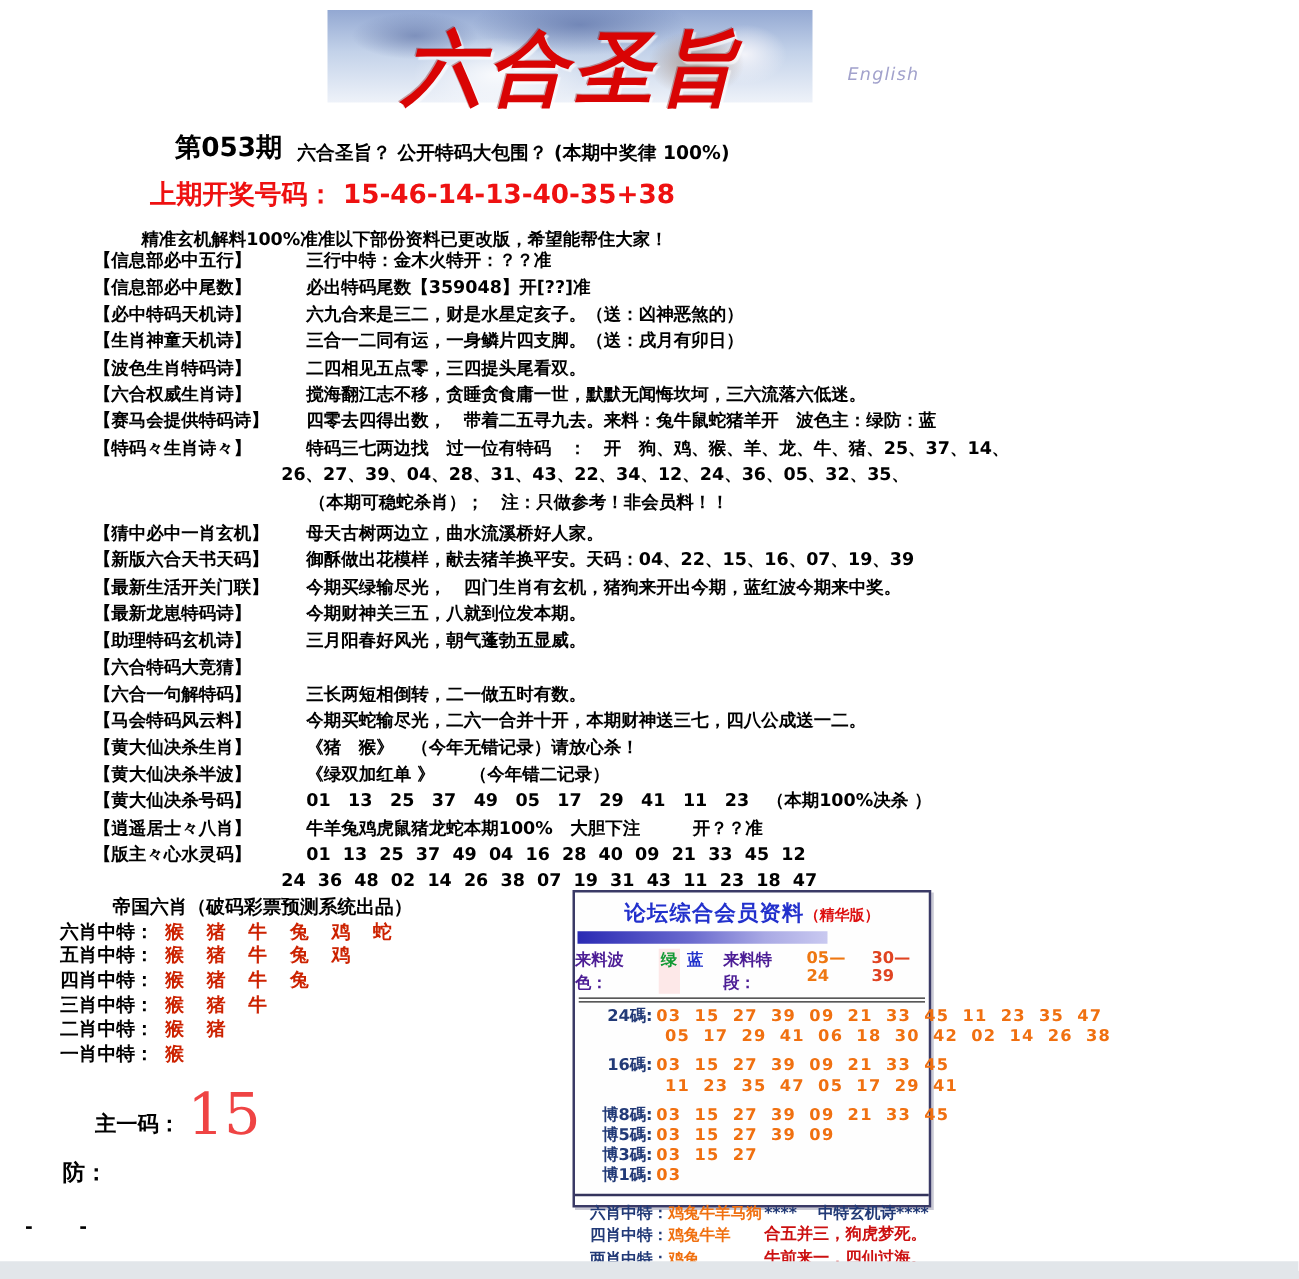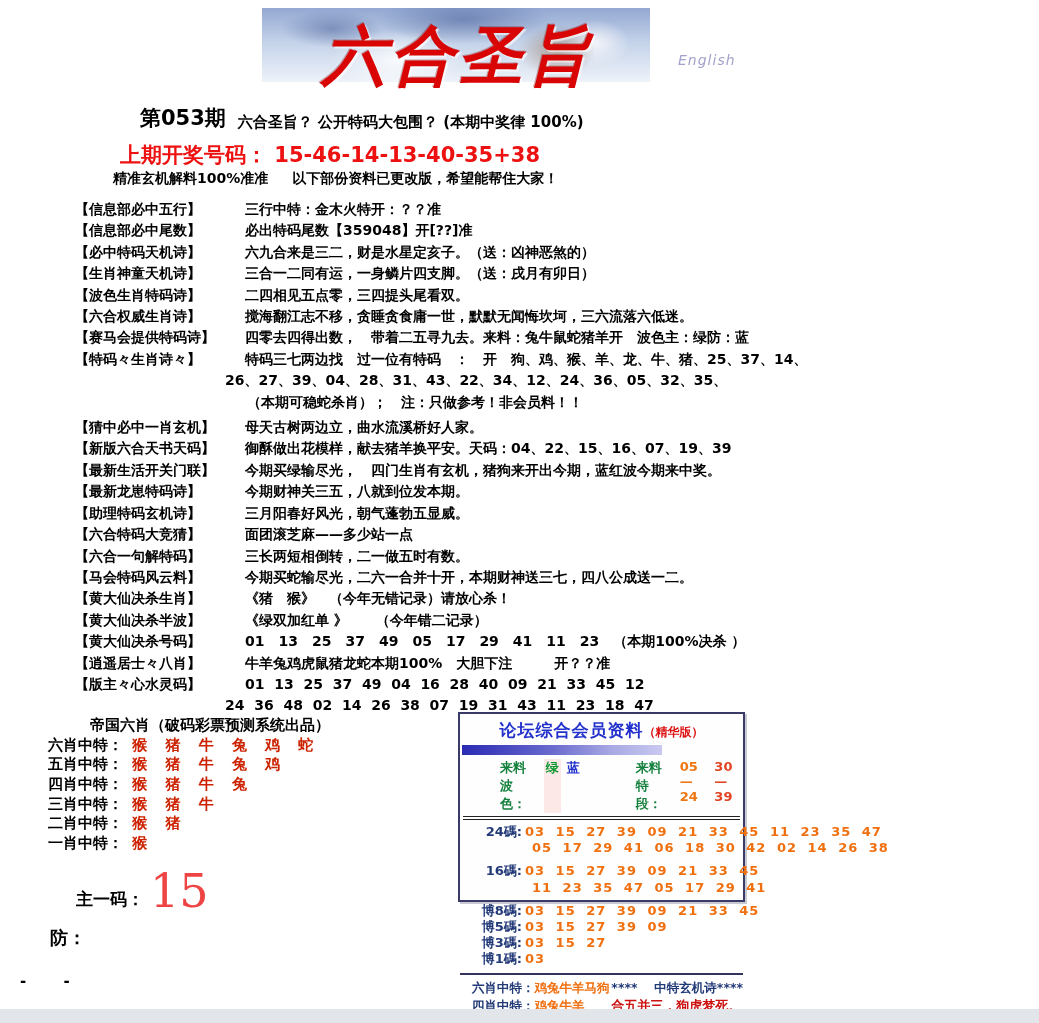--- a/index.html
+++ b/index.html
@@ -20,21 +20,21 @@
     font-size:64px;line-height:1.3;color:#d90404;letter-spacing:4px;
     text-shadow:2px 2px 1px rgba(255,255,255,.65),-1px -1px 0 rgba(130,0,0,.35);}
   #banner-watermark{position:absolute;left:678px;top:52px;font-size:14px;color:#a2a2cc;
     font-style:italic;letter-spacing:1px;}
 
   
   #issue-line{position:absolute;left:140px;top:104px;display:flex;align-items:flex-end;gap:12px;}
   #issue-no{font-size:21px;font-weight:bold;}
   #issue-subtitle{font-size:15px;font-weight:bold;}
   #last-draw{position:absolute;left:120px;top:141px;font-size:21px;font-weight:bold;color:#ee1111;}
-  #intro{position:absolute;left:113px;top:170px;display:flex;gap:24px;font-size:14px;font-weight:bold;}
+  #intro{position:absolute;left:113px;top:183px;display:flex;font-size:14px;font-weight:bold;}
 
   
   #main-rows{position:absolute;left:75px;top:199px;width:930px;font-size:14px;font-weight:bold;}
   #main-rows .row{display:flex;line-height:21.4px;}
   #main-rows .row.gap{margin-top:4px;}
   #main-rows .lab{width:170px;flex:0 0 170px;white-space:pre;}
   #main-rows .cont{flex:1;white-space:pre-wrap;}
   #main-rows .extra{line-height:21.4px;margin-left:150px;white-space:pre-wrap;}
   #main-rows .extra.note{margin-left:172px;}
 
@@ -47,29 +47,29 @@
   #main-code .mc-label{font-size:17px;font-weight:bold;margin-top:16px;}
   #main-code .mc-value{font-family:"DejaVu Serif",serif;font-size:46px;font-weight:normal;
     color:#ef4444;margin-left:6px;line-height:1;}
   #guard{position:absolute;left:50px;top:926px;display:flex;align-items:baseline;}
   #guard .g-label{font-size:18px;font-weight:bold;}
   #guard .g-nums{font-size:16px;font-weight:bold;color:#cc2233;margin-left:8px;letter-spacing:2px;word-spacing:4px;}
   #footer-dots{position:absolute;left:20px;top:972px;font-size:15px;font-weight:bold;letter-spacing:16px;}
   #bottom-strip{position:absolute;left:0;top:1009px;width:1039px;height:14px;background:#e2e6ea;}
 
   
-  #member-box{position:absolute;left:458px;top:712px;width:287px;height:190px;
+  #member-box{position:absolute;left:458px;top:712px;width:287px;height:254px;
     border:2px solid #3a3a66;background:#fefefe;box-shadow:2px 2px 0 #c9c9d4;box-sizing:border-box;}
   #box-title{ text-align:center;margin-top:5px;font-weight:bold;}
   #box-title .t-main{font-size:17px;color:#2230cc;letter-spacing:1px;}
   #box-title .t-tag{font-size:12px;color:#dd1111;}
   #gradient-bar{height:10px;margin:3px 0 0 2px;width:200px;
     background:linear-gradient(to right,#2a2ab4 0%,#6a6ace 45%,#a9a9e4 75%,#c9c9f0 100%);}
   #wave-row{display:flex;justify-content:center;gap:6px;font-size:13px;font-weight:bold;margin-top:4px;}
-  .navy{color:#15803d;padding-left:40px;}
+  .navy{color:#4c1d95;}
   #wave-row .w-green{color:#119933;background:#fde8e8;padding:0 2px;}
   #wave-row .w-blue{color:#2233cc;}
   #wave-row .r1{color:#ee7711;}
   #wave-row .r2{color:#e04422;}
   .dbl-rule{height:2px;border-top:1px solid #222;border-bottom:1px solid #222;margin:3px 3px 4px 3px;}
   #code-rows{margin-left:12px;font-size:13px;font-weight:bold;}
   .code-row{display:flex;line-height:16.2px;}
   .code-row.gap{margin-top:7px;}
   .code-row .c-lab{flex:0 0 50px;text-align:right;color:#223a77;white-space:pre;}
   .code-row .c-nums{color:#f07010;margin-left:3px;letter-spacing:1px;word-spacing:5px;white-space:pre;}
@@ -167,21 +167,20 @@
     <span class="cont">今期财神关三五，八就到位发本期。</span>
   </div>
 
   <div class="row">
     <span class="lab">【助理特码玄机诗】</span>
     <span class="cont">三月阳春好风光，朝气蓬勃五显威。</span>
   </div>
 
   <div class="row">
     <span class="lab">【六合特码大竞猜】</span>
-    <span class="cont">面团滚芝麻——多少站一点</span>
   </div>
 
   <div class="row">
     <span class="lab">【六合一句解特码】</span>
     <span class="cont">三长两短相倒转，二一做五时有数。</span>
   </div>
 
   <div class="row">
     <span class="lab">【马会特码风云料】</span>
     <span class="cont">今期买蛇输尽光，二六一合并十开，本期财神送三七，四八公成送一二。</span>

